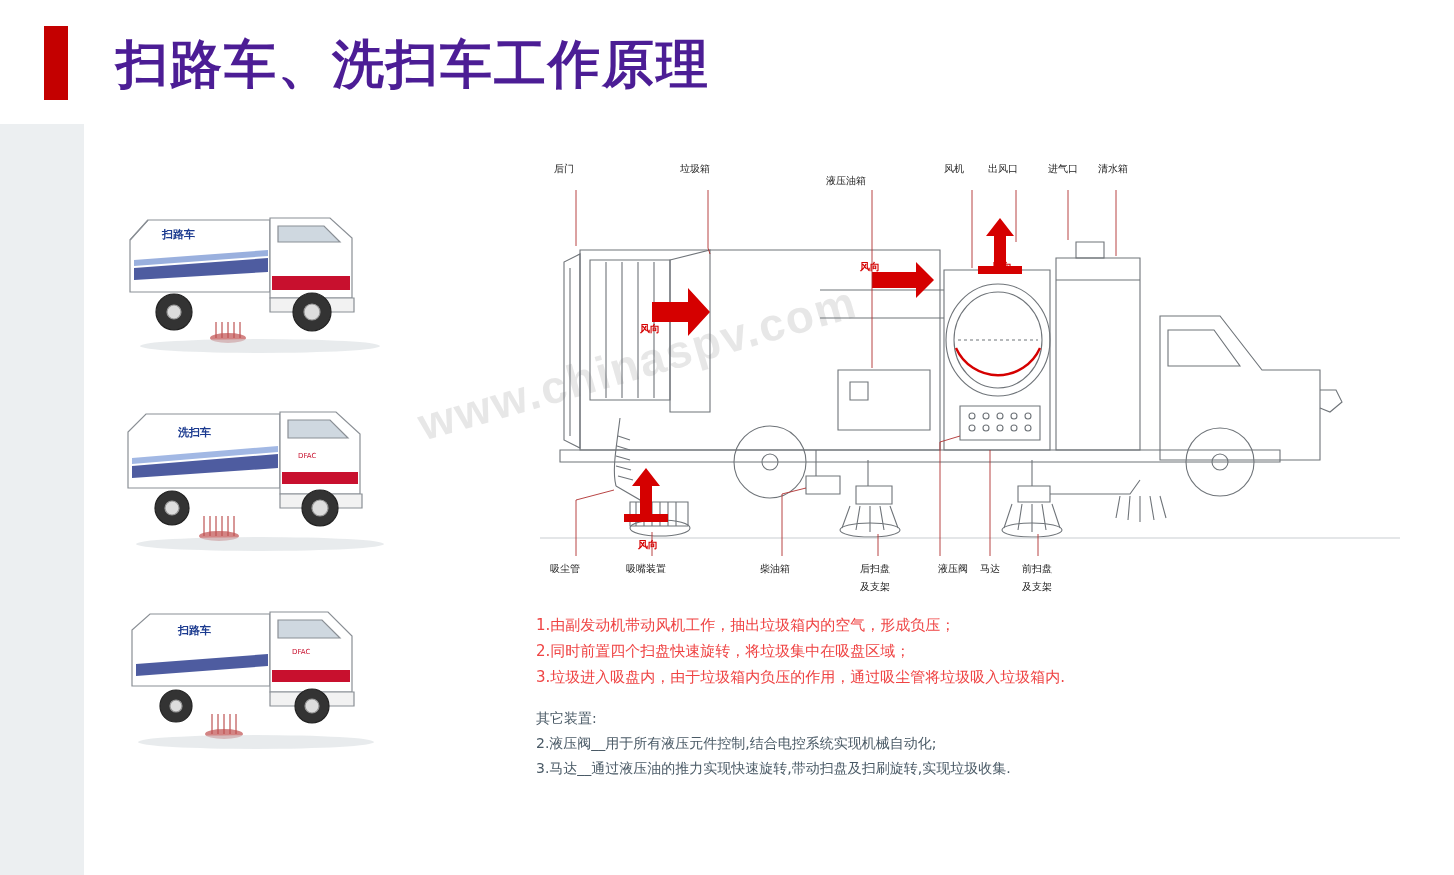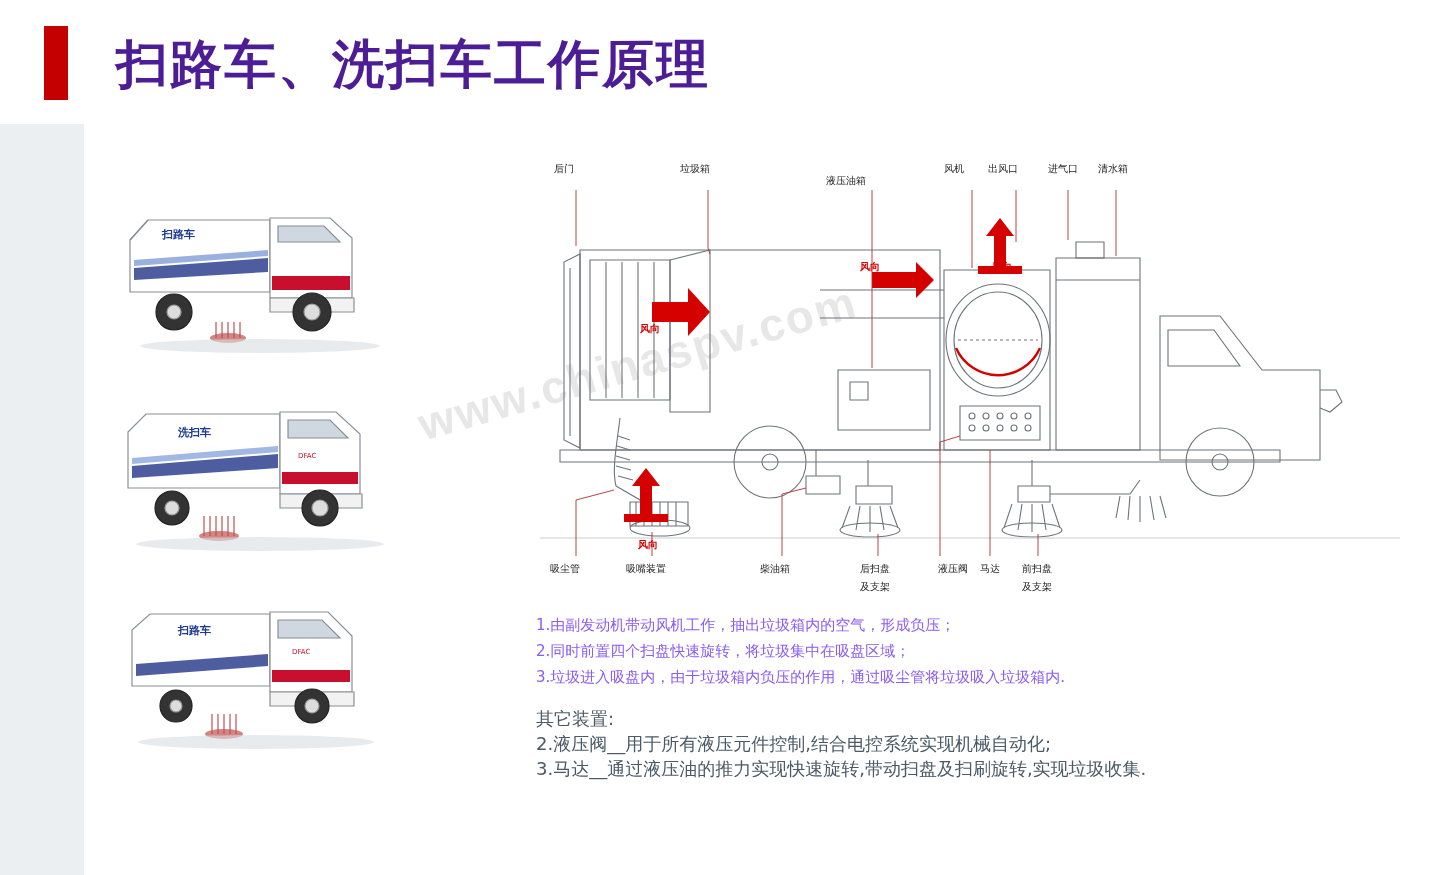--- a/index.html
+++ b/index.html
@@ -48,27 +48,27 @@
 
   .label{
     position:absolute;font-size:10px;color:#222;white-space:nowrap;
     font-family:"DejaVu Sans","Liberation Sans",sans-serif;
   }
   .label.red{color:#d50000;font-weight:bold;}
 
   
   .steps{
     position:absolute;left:536px;top:612px;width:880px;
-    font-size:15px;line-height:26px;color:#8b5cf6;
+    font-size:15px;line-height:26px;color:#ef4444;
     font-family:"DejaVu Sans","Liberation Sans",sans-serif;
   }
   .steps div{white-space:nowrap;}
   .others{
     position:absolute;left:536px;top:706px;width:880px;
-    font-size:18px;line-height:25px;color:#4a5a66;
+    font-size:14px;line-height:25px;color:#4a5a66;
     font-family:"DejaVu Sans","Liberation Sans",sans-serif;
   }
   .others div{white-space:nowrap;}
 
   
   .watermark{
     position:absolute;left:440px;top:300px;width:680px;height:300px;
     pointer-events:none;
     transform:rotate(-16deg);
     color:rgba(170,170,170,0.28);

